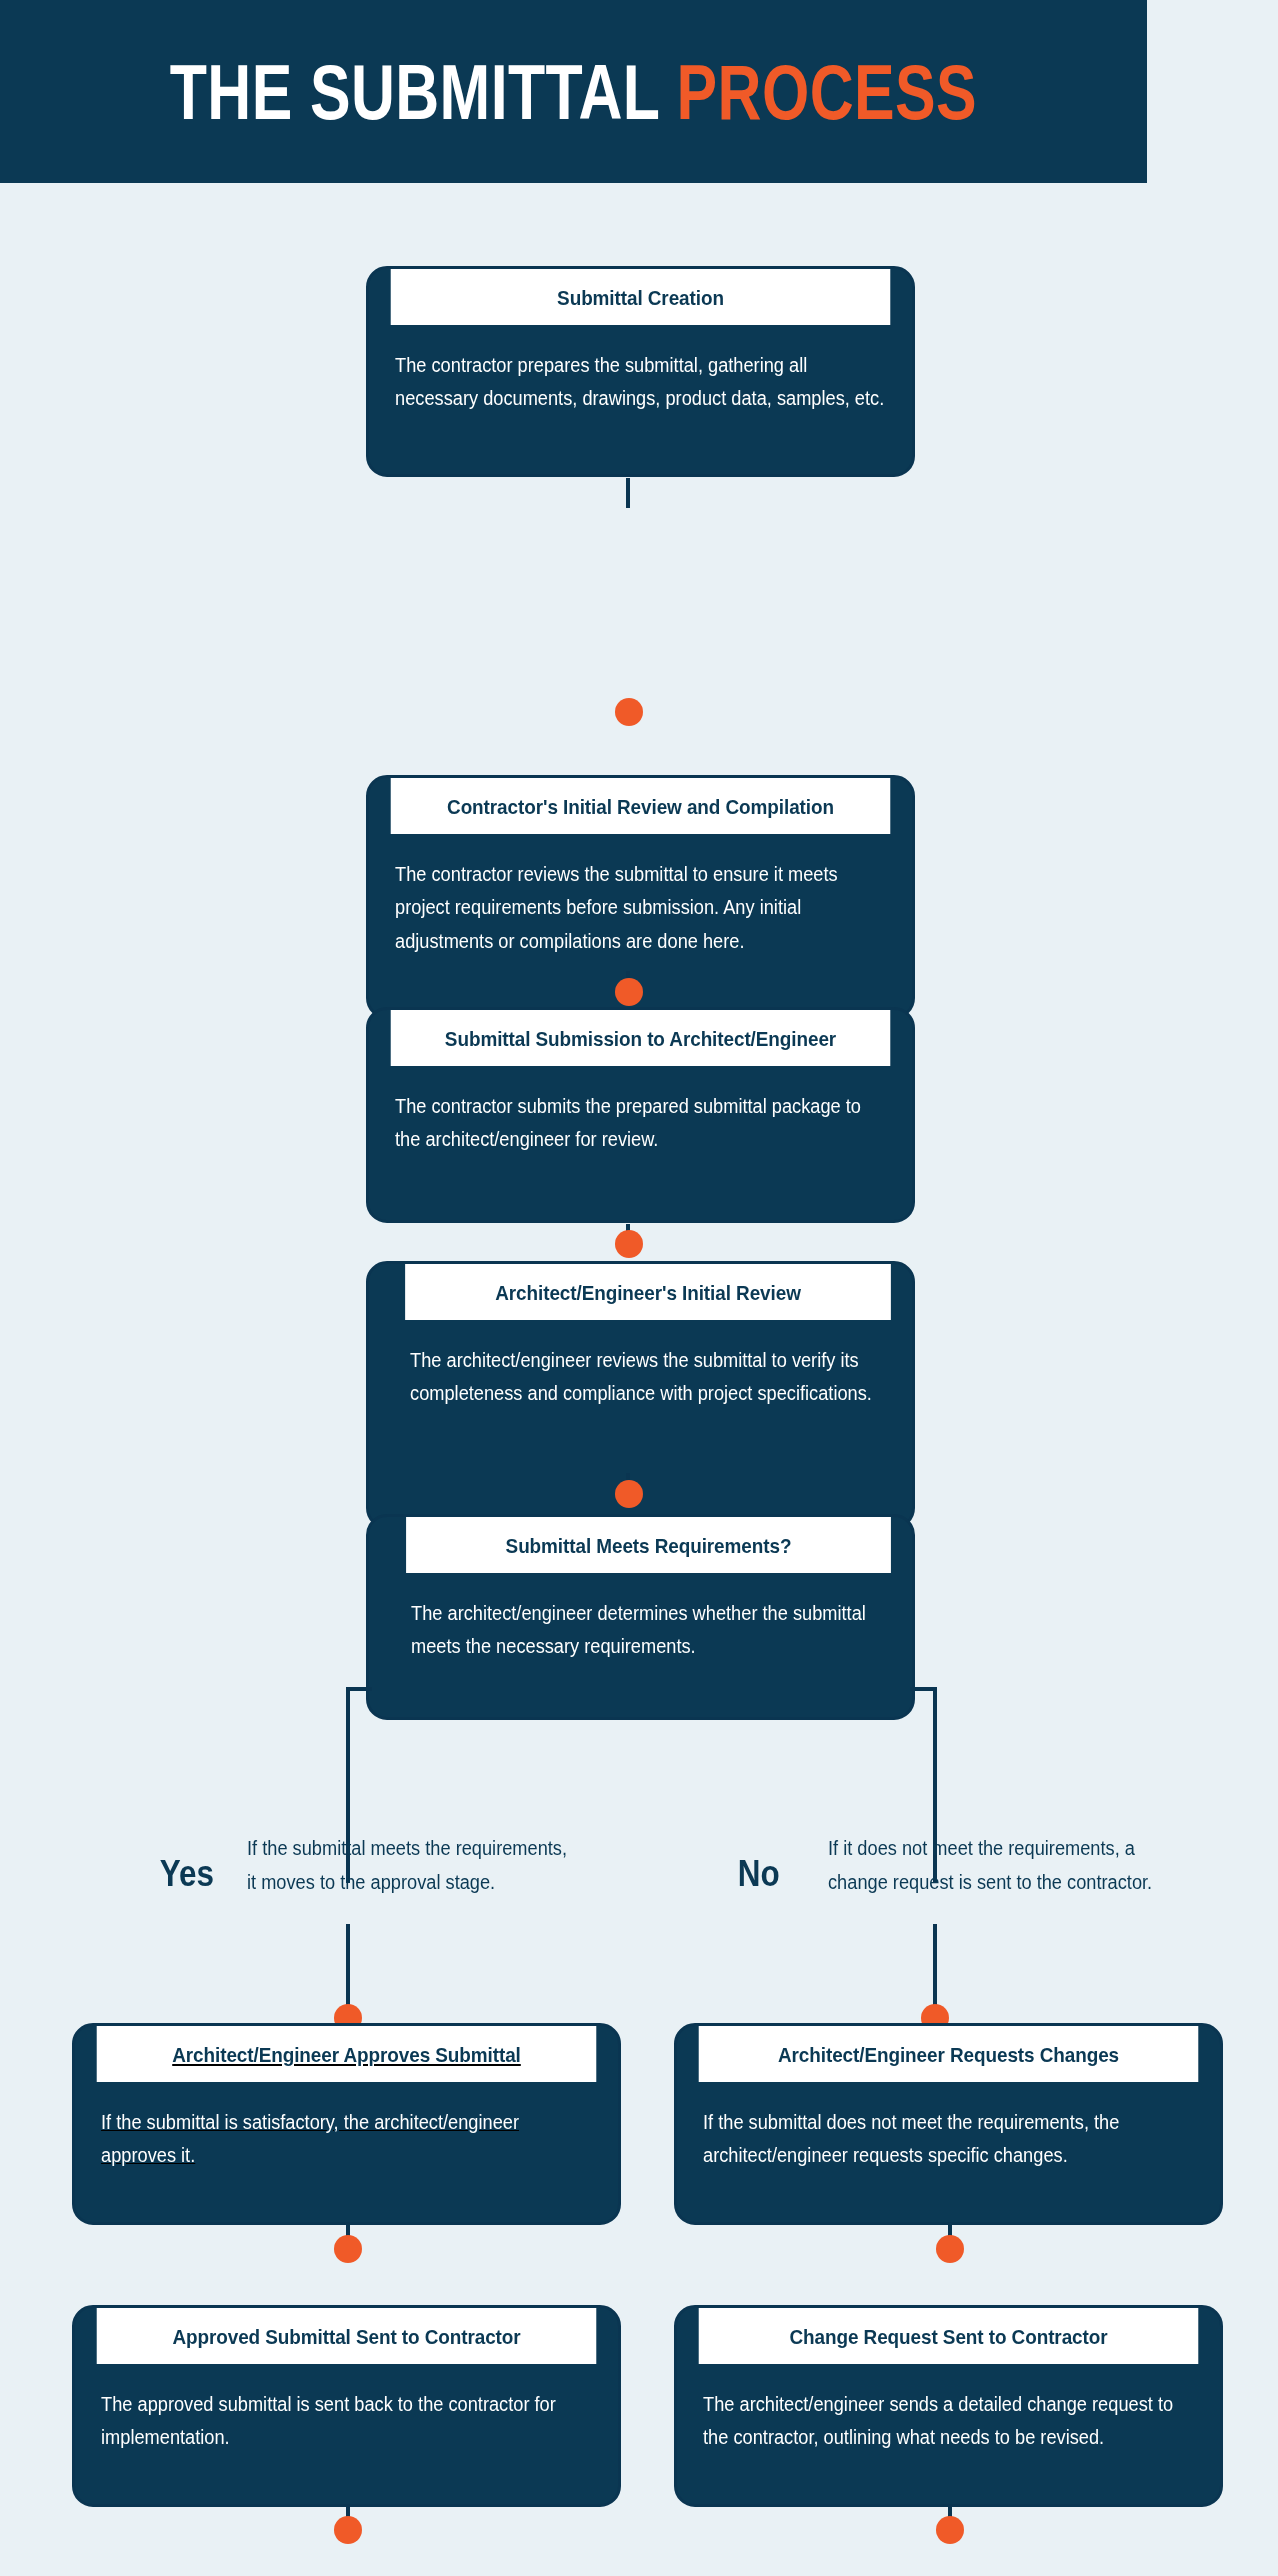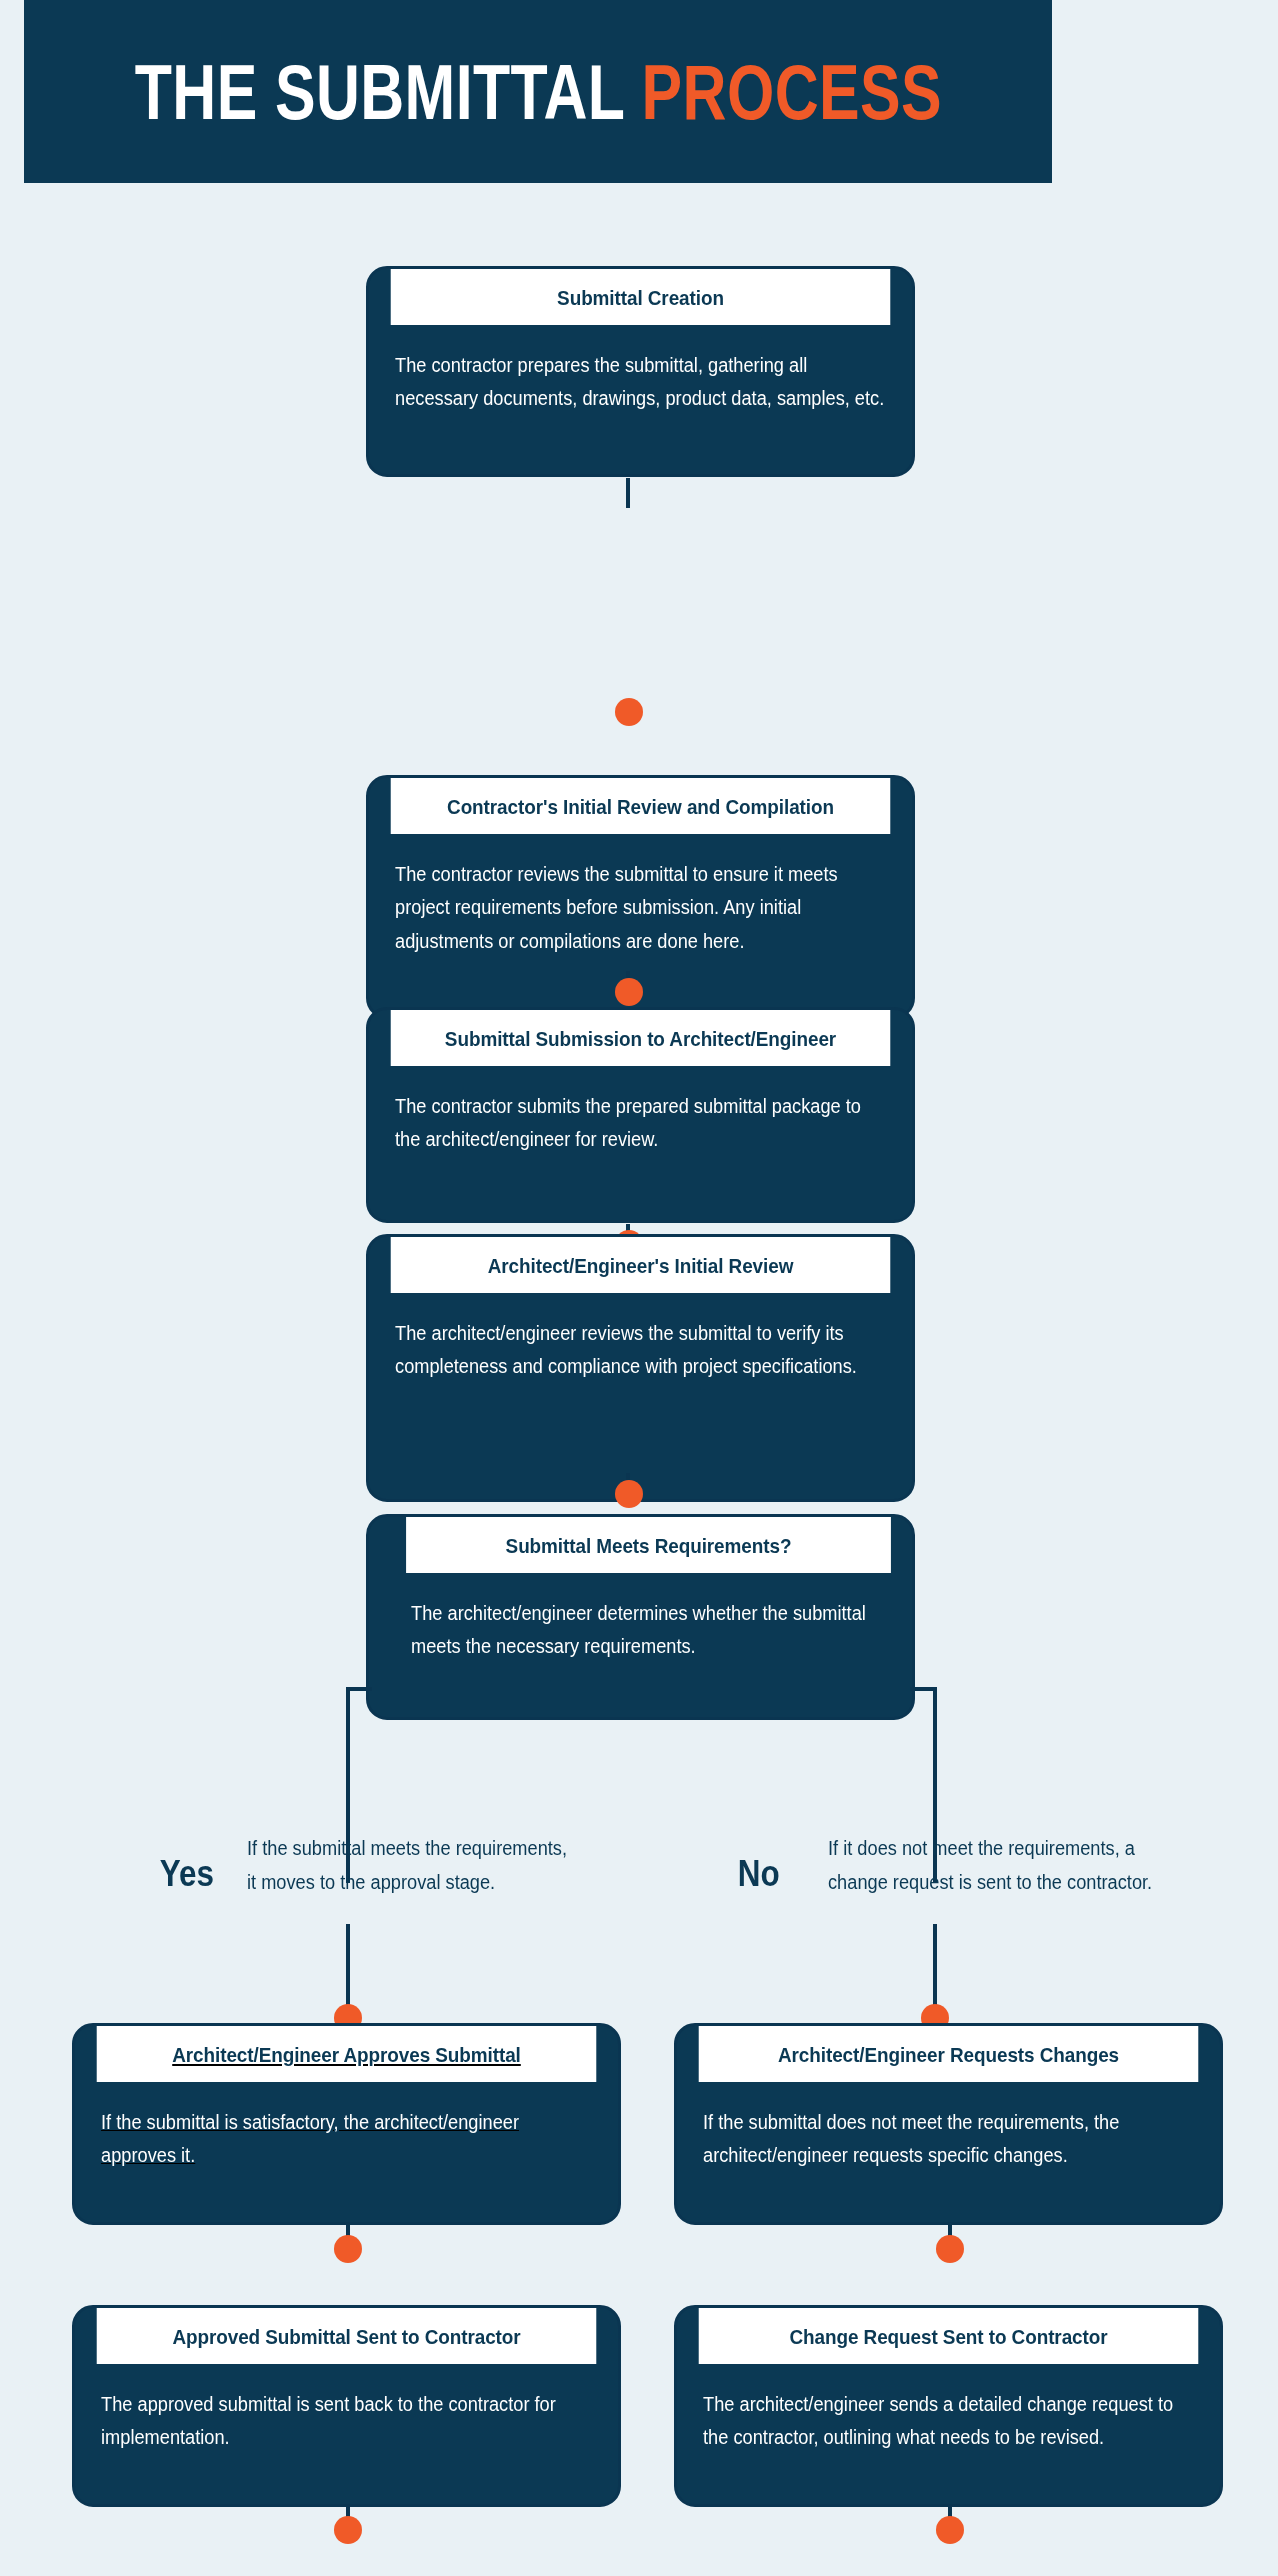--- a/index.html
+++ b/index.html
@@ -25,27 +25,26 @@
     width:1278px;
     height:3072px;
     background:var(--bg);
     overflow:hidden;
   }
 
   
   .header{
     position:absolute;
     left:0; top:0;
-    width:1028px;
+    width:1147px;
     height:183px;
     background:var(--navy);
     display:flex;
     align-items:center;
     justify-content:center;
-    margin-left:24px;
   }
   .header-title{
     font-size:78px;
     font-weight:700;
     letter-spacing:0.5px;
     line-height:1;
     transform:scaleX(0.78);
     transform-origin:center;
     white-space:nowrap;
     color:var(--white);
@@ -158,21 +157,21 @@
     <div class="vline" style="left:626px; top:788px; height:31px;"></div>
     <div class="dot" style="left:615px; top:795px;"></div>
 
     <div class="node" style="left:366px; top:824px; width:549px; height:216px;">
       <div class="node-title">Submittal Submission to Architect/Engineer</div>
       <div class="node-body">The contractor submits the prepared submittal package to the architect/engineer for review.</div>
     </div>
     <div class="vline" style="left:626px; top:1041px; height:31px;"></div>
     <div class="dot" style="left:615px; top:1047px;"></div>
 
-    <div class="node" style="left:366px; top:1051px; width:549px; height:268px;">
+    <div class="node" style="left:366px; top:1078px; width:549px; height:268px;padding-left:15px;">
       <div class="node-title">Architect/Engineer's Initial Review</div>
       <div class="node-body">The architect/engineer reviews the submittal to verify its completeness and compliance with project specifications.</div>
     </div>
     <div class="vline" style="left:626px; top:1290px; height:33px;"></div>
     <div class="dot" style="left:615px; top:1297px;"></div>
 
     <div class="node" style="left:366px; top:1331px; width:549px; height:206px;padding-left:16px;">
       <div class="node-title">Submittal Meets Requirements?</div>
       <div class="node-body">The architect/engineer determines whether the submittal meets the necessary requirements.</div>
     </div>

